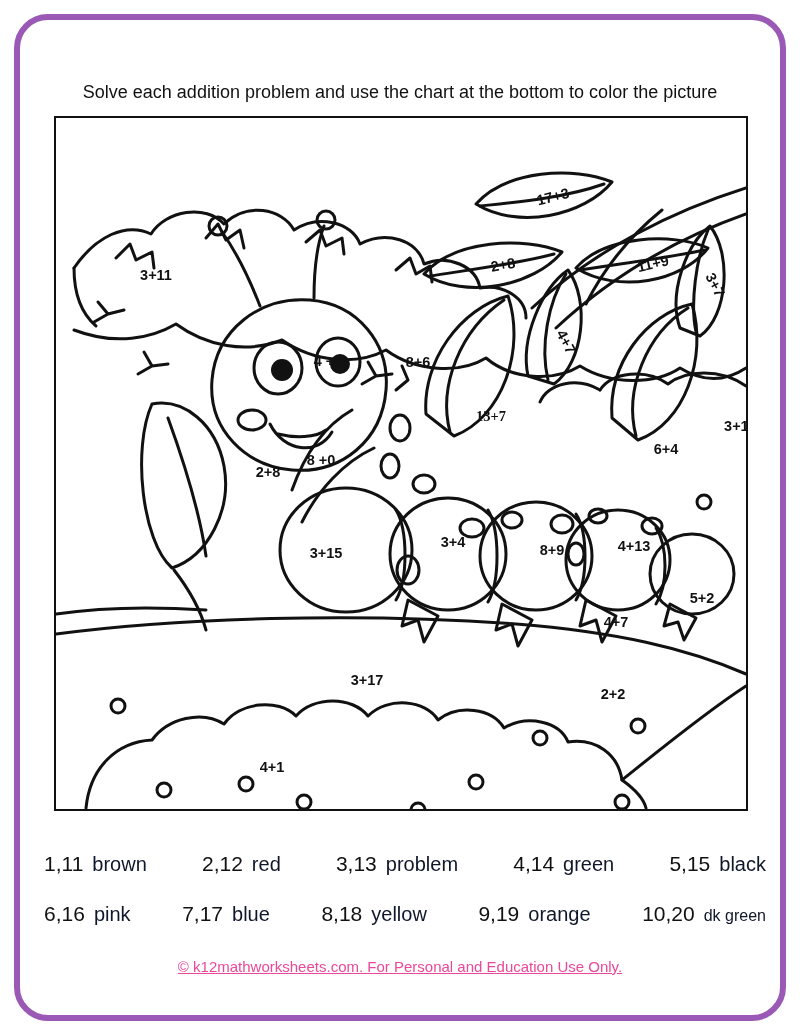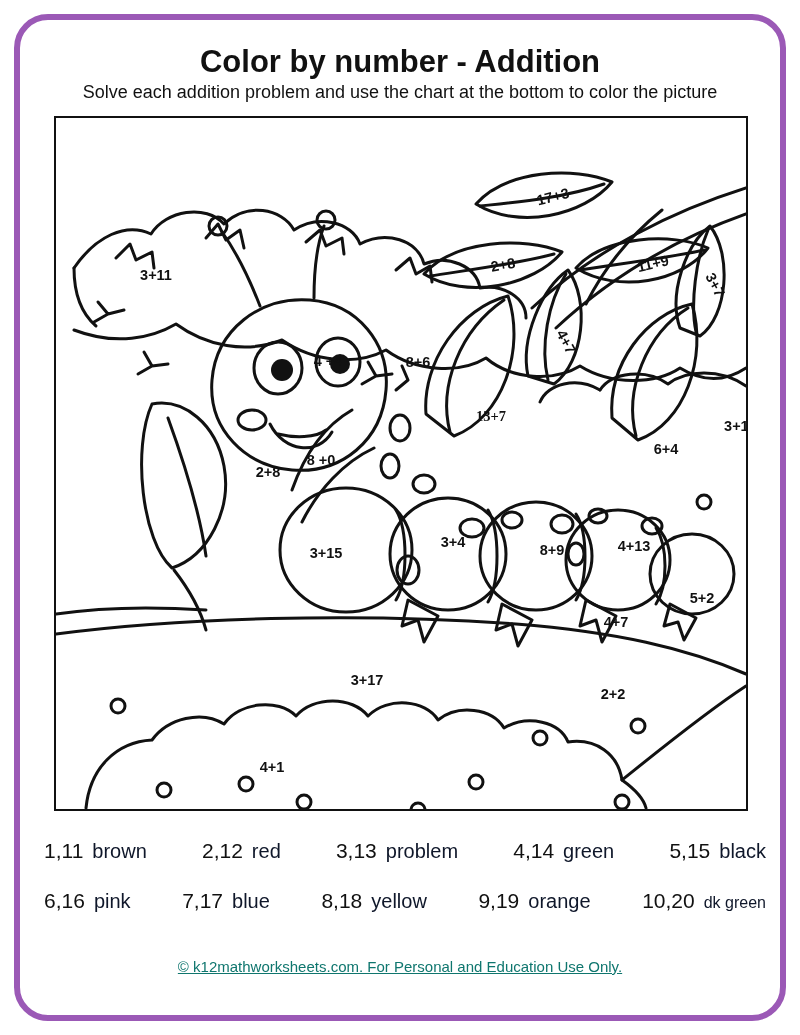--- a/index.html
+++ b/index.html
@@ -81,21 +81,21 @@
   
   .legend {
     position: absolute;
     left: 20px;
     top: 806px;
     width: 730px;
     height: 110px;
   }
   .legend-row {
     display: flex;
-    align-items: center;
+    align-items: flex-end;
     justify-content: space-between;
     height: 50px;
     padding: 0 4px;
     gap: 24px;
   }
   .legend-item {
     display: flex;
     align-items: baseline;
     gap: 9px;
     white-space: nowrap;
@@ -111,30 +111,29 @@
   }
   .legend-color.smaller { font-size: 16px; }
 
   .footer {
     position: absolute;
     left: 0;
     top: 938px;
     width: 100%;
     text-align: center;
     font-size: 15px;
-    color: #0f766e;
+    color: #ec4899;
     text-decoration: underline;
   }
 </style>
 </head>
 <body>
 
 <div class="page-frame">
 
-  <div class="title">Color by number - Addition</div>
   <div class="subtitle">Solve each addition problem and use the chart at the bottom to color the picture</div>
 
   <div class="picture">
     <svg width="690" height="691" viewBox="0 0 690 691" xmlns="http://www.w3.org/2000/svg">
       <g fill="none" stroke="#111111" stroke-width="3" stroke-linecap="round" stroke-linejoin="round">
 
         <path d="M18,150 C40,118 70,104 95,116 C110,92 150,86 168,106 C190,84 226,90 238,112
                  C262,96 296,104 304,126 C330,112 362,122 368,146 C392,136 420,148 424,170
                  C448,166 470,180 470,200"></path>
         <path d="M18,150 C18,176 26,196 40,208"></path>

